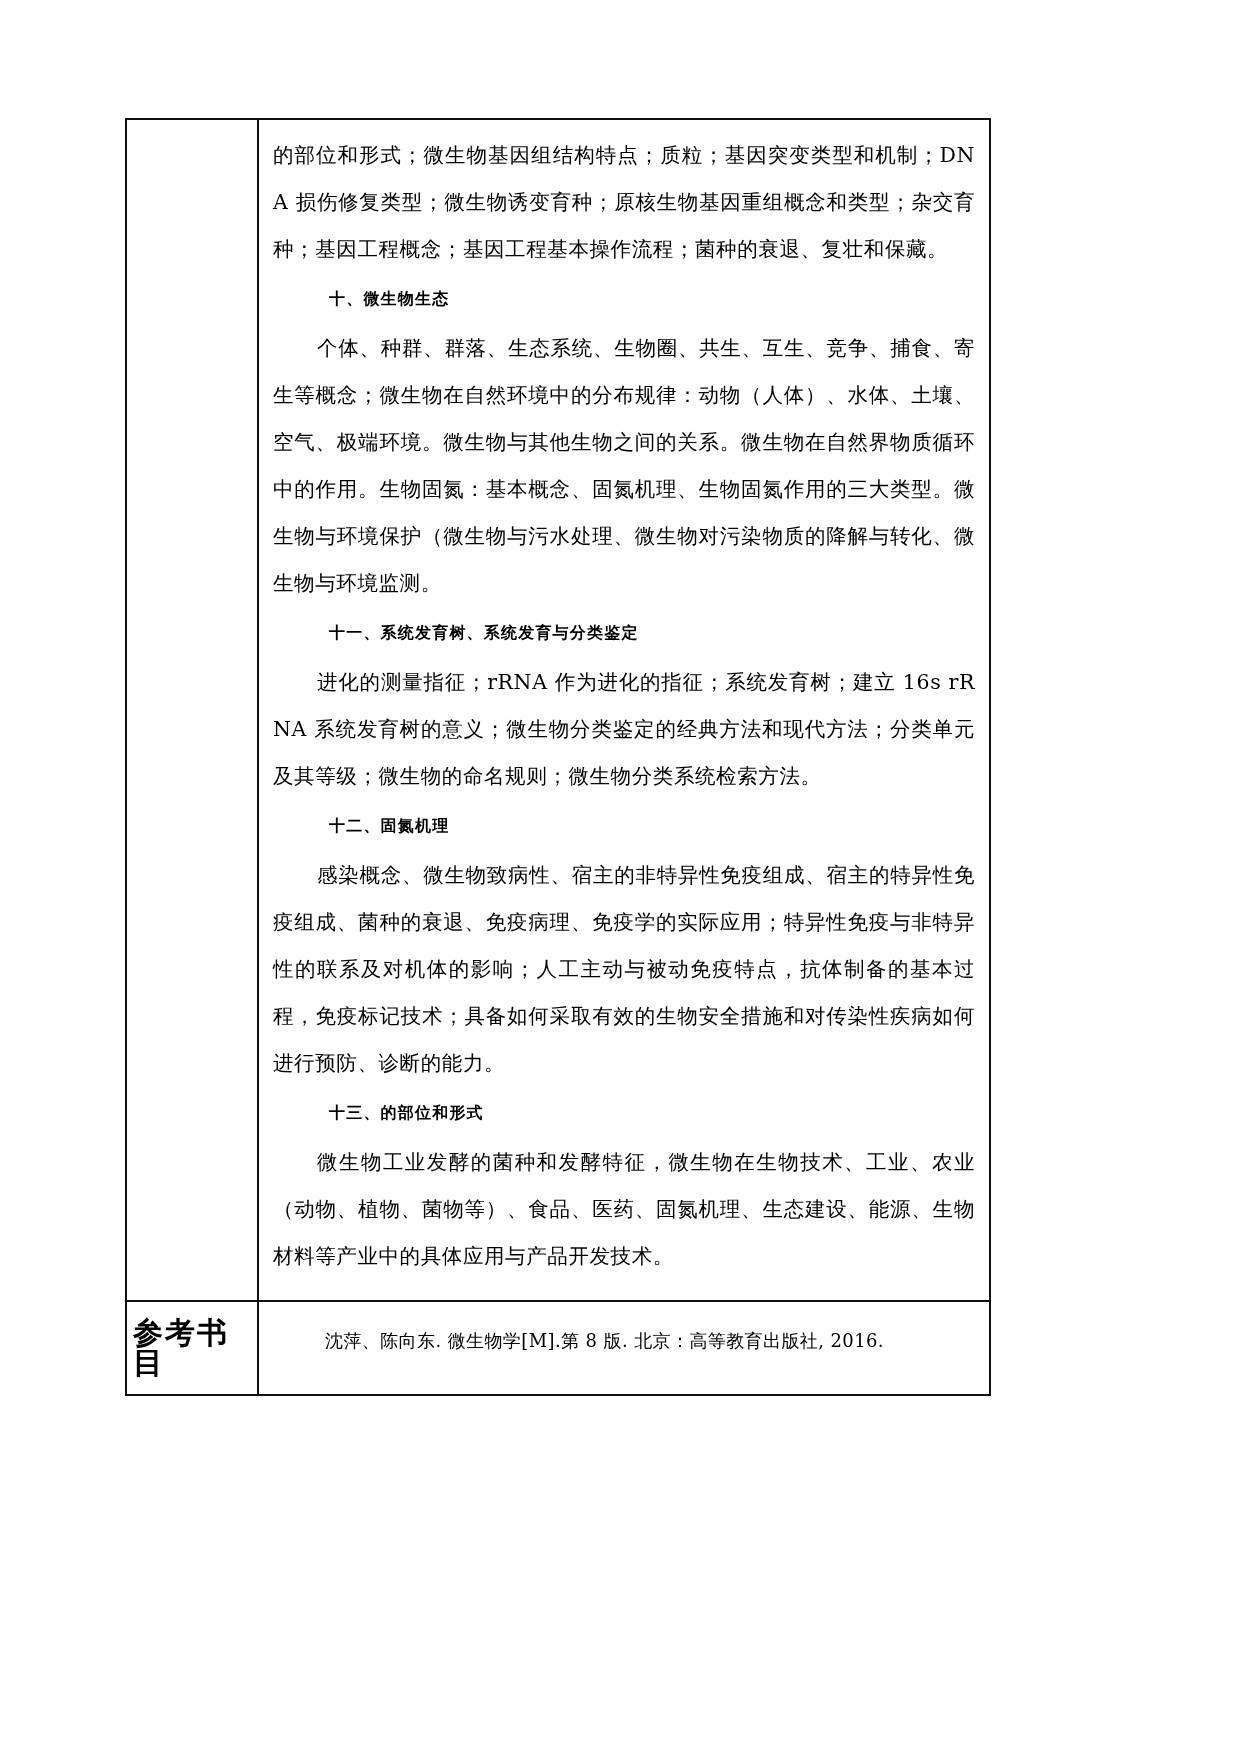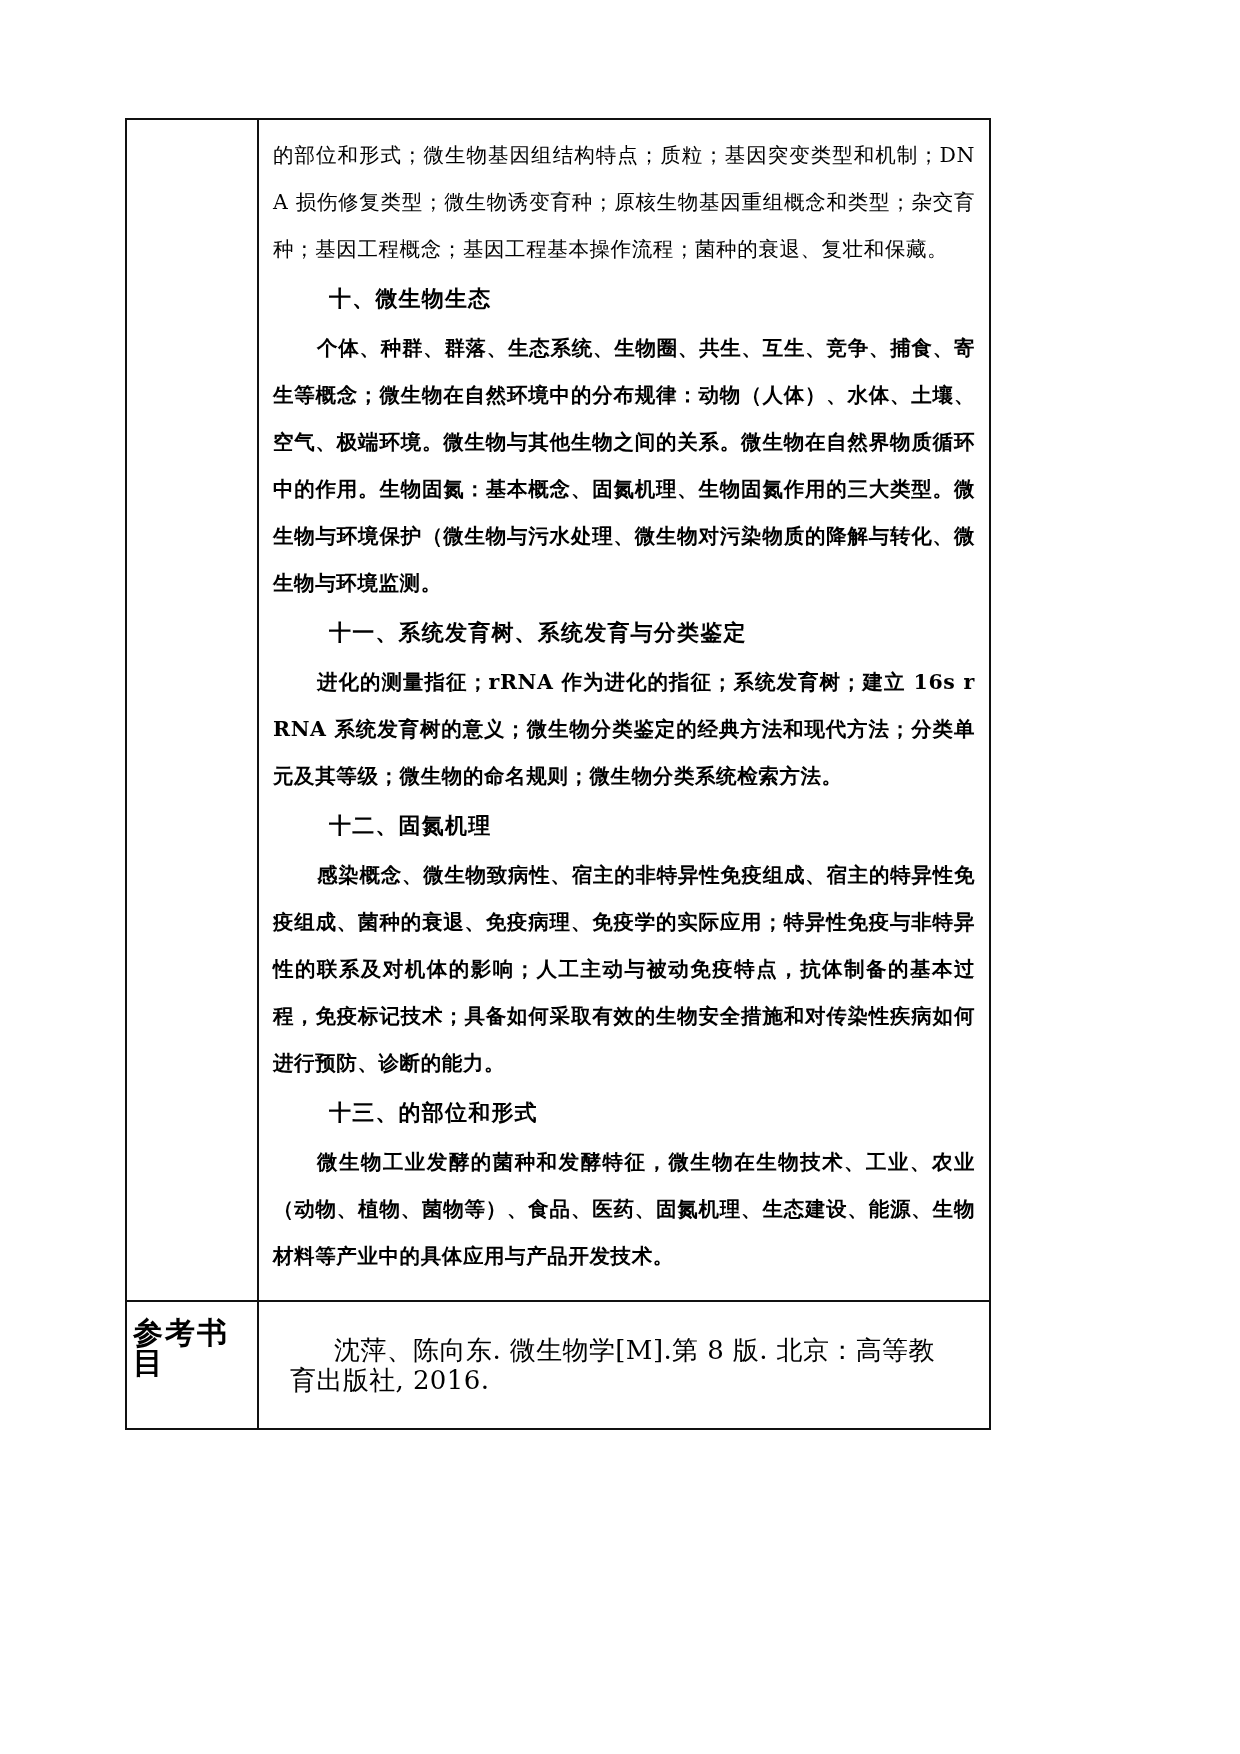--- a/index.html
+++ b/index.html
@@ -57,30 +57,29 @@
     font-size: 20.5px;
     line-height: 47px;
     text-align: justify;
     text-justify: inter-ideograph;
     letter-spacing: 0.6px;
     margin: 0;
     word-break: break-all;
   }
   .para.indent {
     text-indent: 44px;
-    font-weight: bold;
   }
   .para.cont {
     text-indent: 0;
   }
 
   .section-heading {
     font-family: "DejaVu Sans", sans-serif;
     font-weight: bold;
-    font-size: 22px;
+    font-size: 16px;
     line-height: 52px;
     margin: 0;
     text-indent: 56px;
     letter-spacing: 1.2px;
   }
 
   
   .label-cell-inner {
     font-family: "DejaVu Sans", sans-serif;
     font-weight: bold;
@@ -89,24 +88,24 @@
     text-align: left;
     padding: 16px 6px 16px 6px;
     line-height: 30px;
   }
 
   .ref-cell-inner {
     padding: 16px 14px 16px 14px;
   }
   .ref-text {
     font-family: "DejaVu Serif", serif;
-    font-size: 26px;
+    font-size: 18px;
     line-height: 30px;
     letter-spacing: 0.4px;
-    margin: 17px;
+    margin: 8px;
     text-indent: 44px;
   }
 
   .spacer-empty {
     min-height: 1180px;
   }
 </style>
 </head>
 <body>
 

